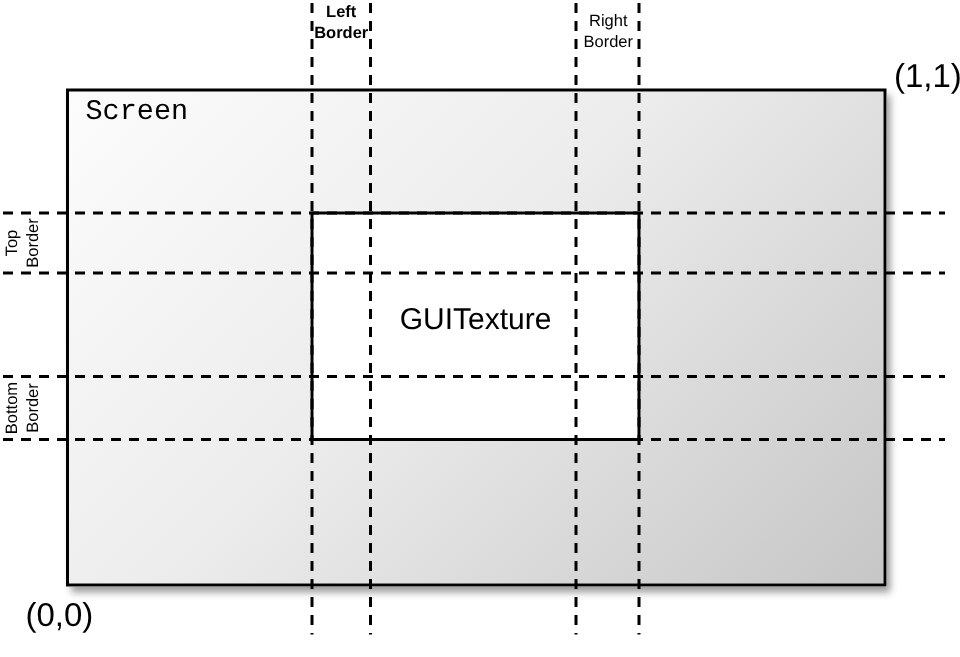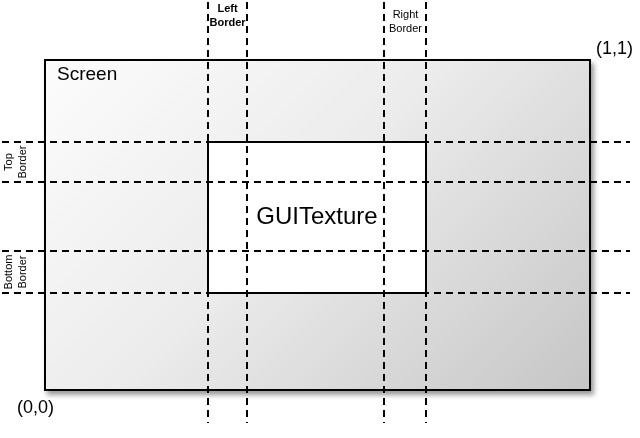--- a/index.html
+++ b/index.html
@@ -48,23 +48,23 @@
   .v-tex-left     { left: 207px; }
   .v-left-border  { left: 246px; }
   .v-right-border { left: 383px; }
   .v-tex-right    { left: 425px; }
   .h-tex-top      { top: 141px; }
   .h-top-border   { top: 181px; }
   .h-bottom-border{ top: 250px; }
   .h-tex-bottom   { top: 292px; }
   
   .label { position: absolute; z-index: 4; }
-  .screen-label  { left: 57px; top: 63px; font-size: 19px; }
-  .texture-label { left: 207px; top: 202px; width: 220px; text-align: center; font-size: 24px; }
-  .coord { font-size: 18px; }
+  .screen-label  { left: 57px; top: 63px; font-size: 19px; font-family: Liberation Mono, monospace; }
+  .texture-label { left: 207px; top: 202px; width: 220px; text-align: center; font-size: 20px; }
+  .coord { font-size: 22px; }
   .coord-tr { left: 596px; top: 38px; }
   .coord-bl { left: 17px;  top: 397px; }
   .small { font-size: 11px; line-height: 14px; text-align: center; }
   .preline { white-space: pre-line; }
   .left-border-label  { left: 207px; top: 1px; width: 41px; font-weight: bold; }
   .right-border-label { left: 385px; top: 7px; width: 41px; }
   .rotated { transform: rotate(-90deg); }
   .top-border-label    { left: -7px; top: 148px; width: 44px; height: 28px; }
   .bottom-border-label { left: -7px; top: 258px; width: 44px; height: 28px; }
 </style>

